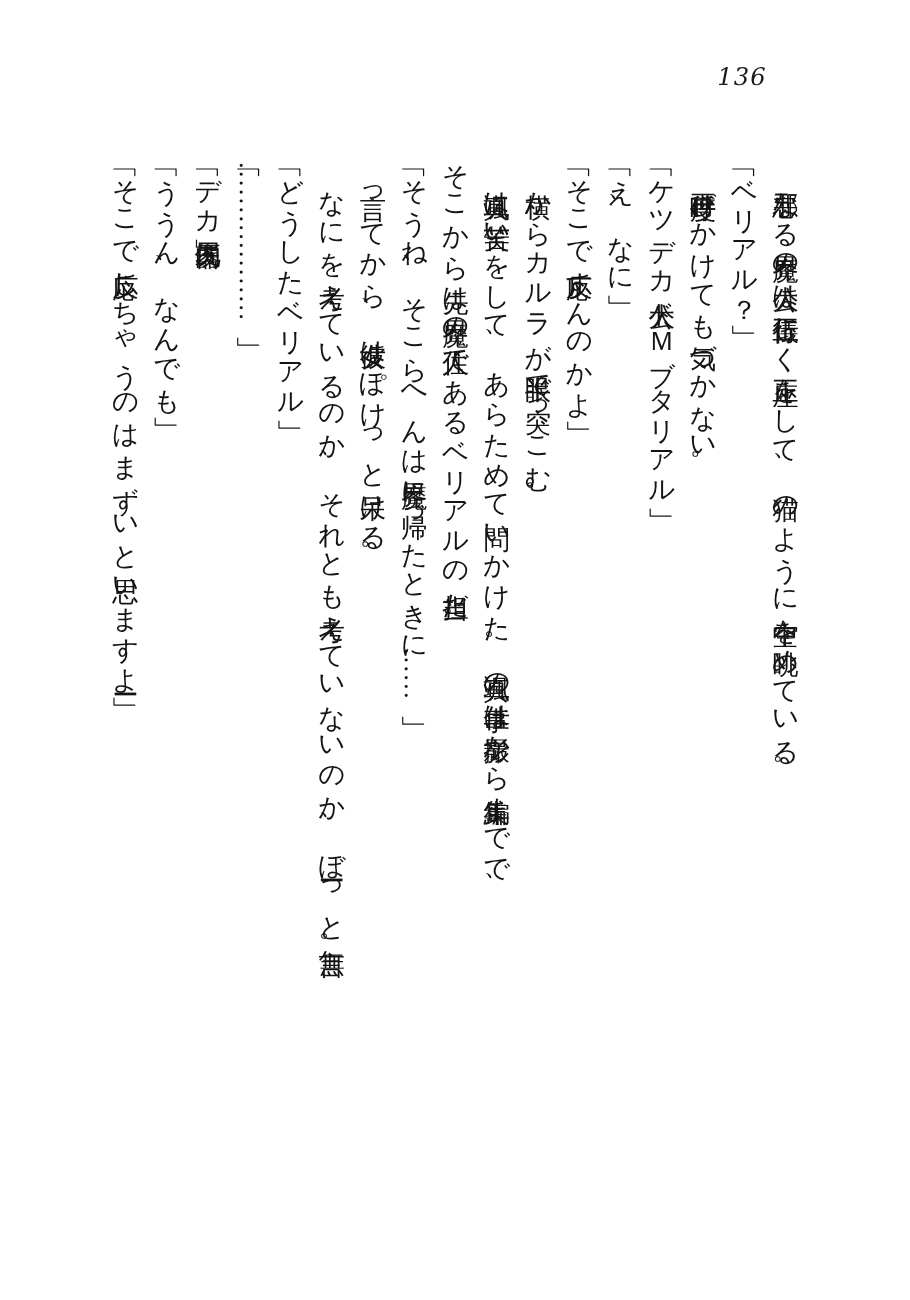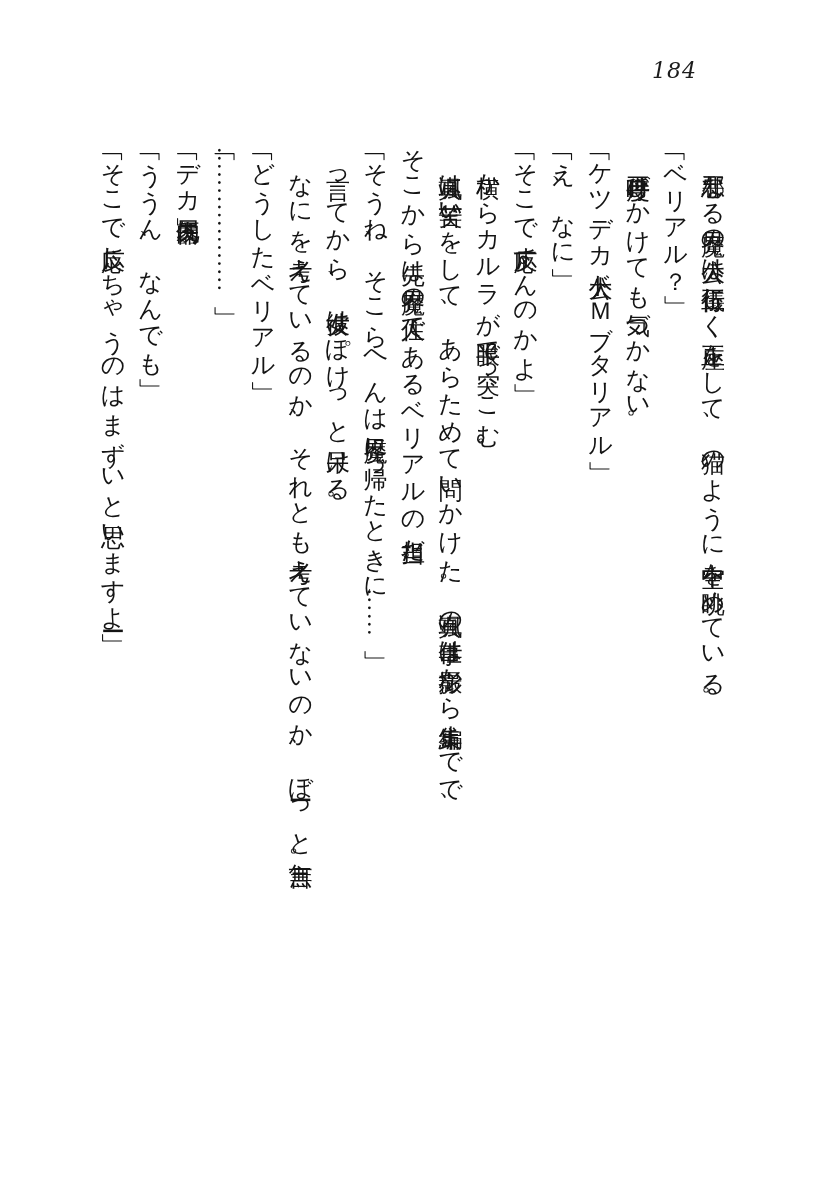--- a/index.html
+++ b/index.html
@@ -42,21 +42,21 @@
   }
   
   .col.q {
     padding-inline-start: 13px;
   }
 </style>
 </head>
 <body>
 
 <div class="page">
-  <div class="pagenum">184</div>
+  <div class="pagenum">136</div>
 
   <div class="body">
     <div class="col">　邪悪なる魔界の大公は行儀正しく正座をして、猫のように空中を眺めている。</div>
     <div class="col q">「ベリアル？」</div>
     <div class="col">　再度呼びかけても気づかない。</div>
     <div class="col q">「ケツデカ大公ドＭブタリアル」</div>
     <div class="col q">「え、なに」</div>
     <div class="col q">「そこで反応すんのかよ」</div>
     <div class="col">　横からカルラが半眼で突っこむ。</div>
     <div class="col">　颯真は苦笑いをして、あらためて問いかけた。颯真の仕事は撮影から編集までで、</div>

